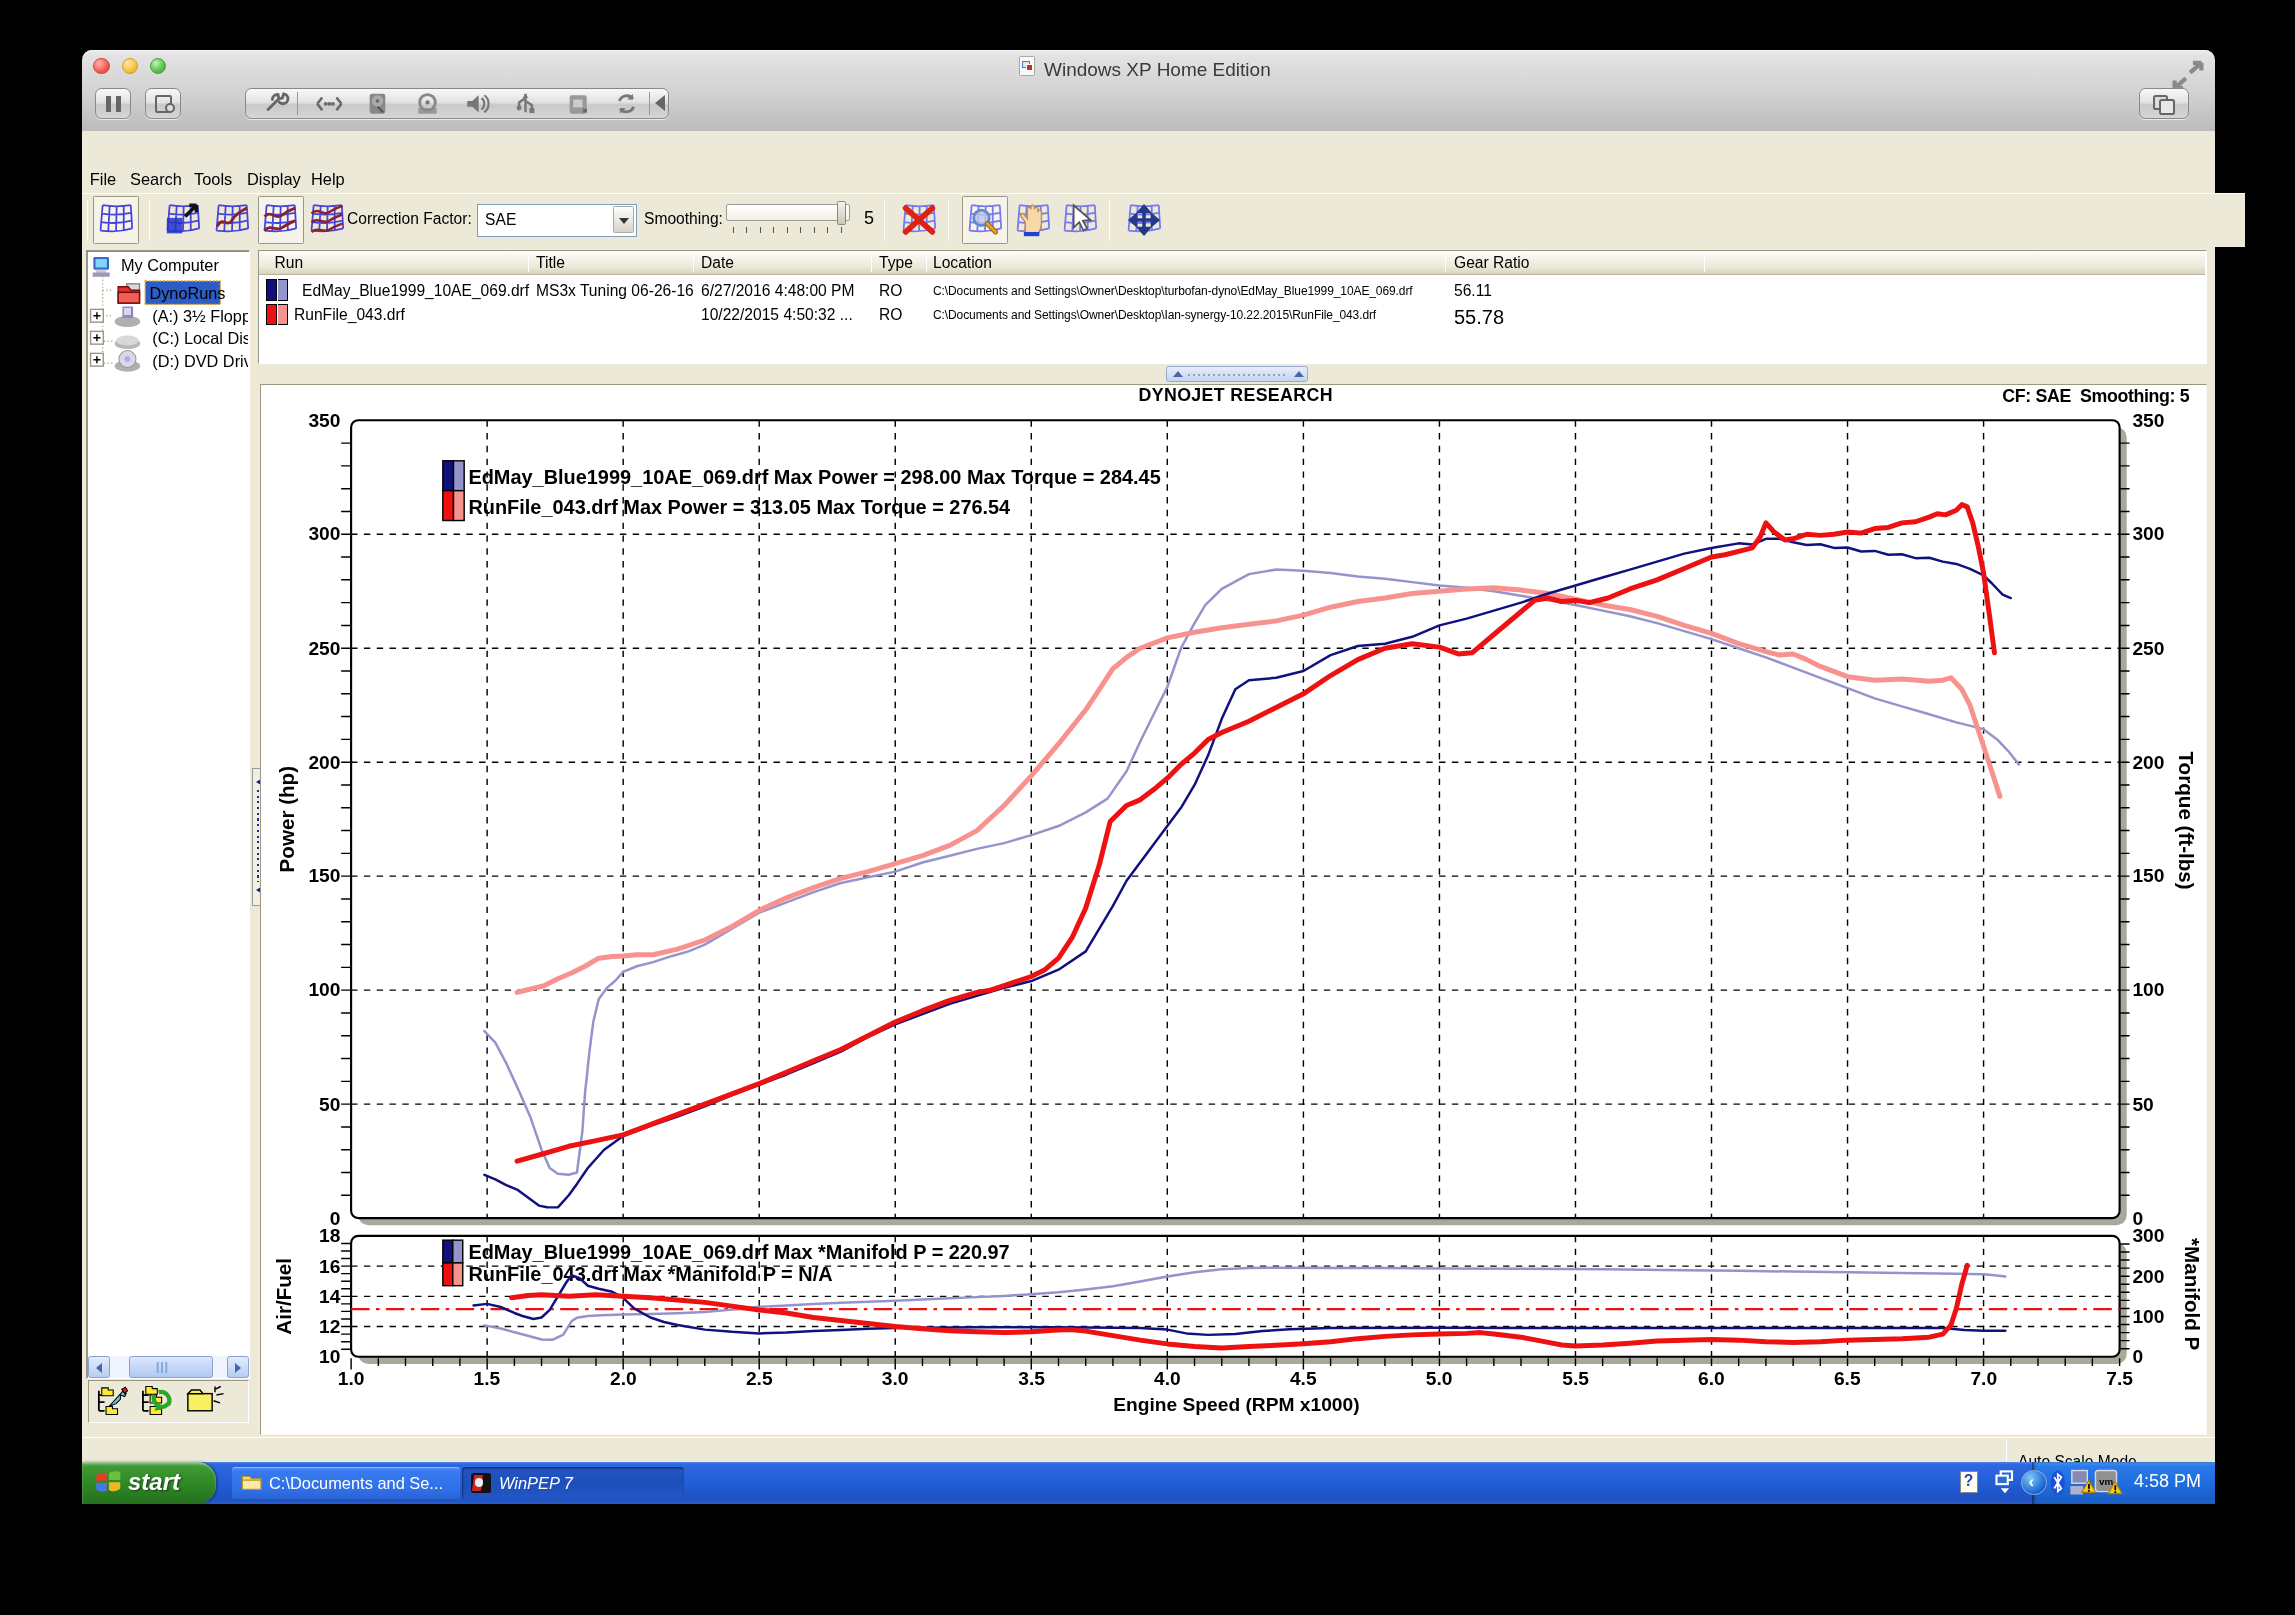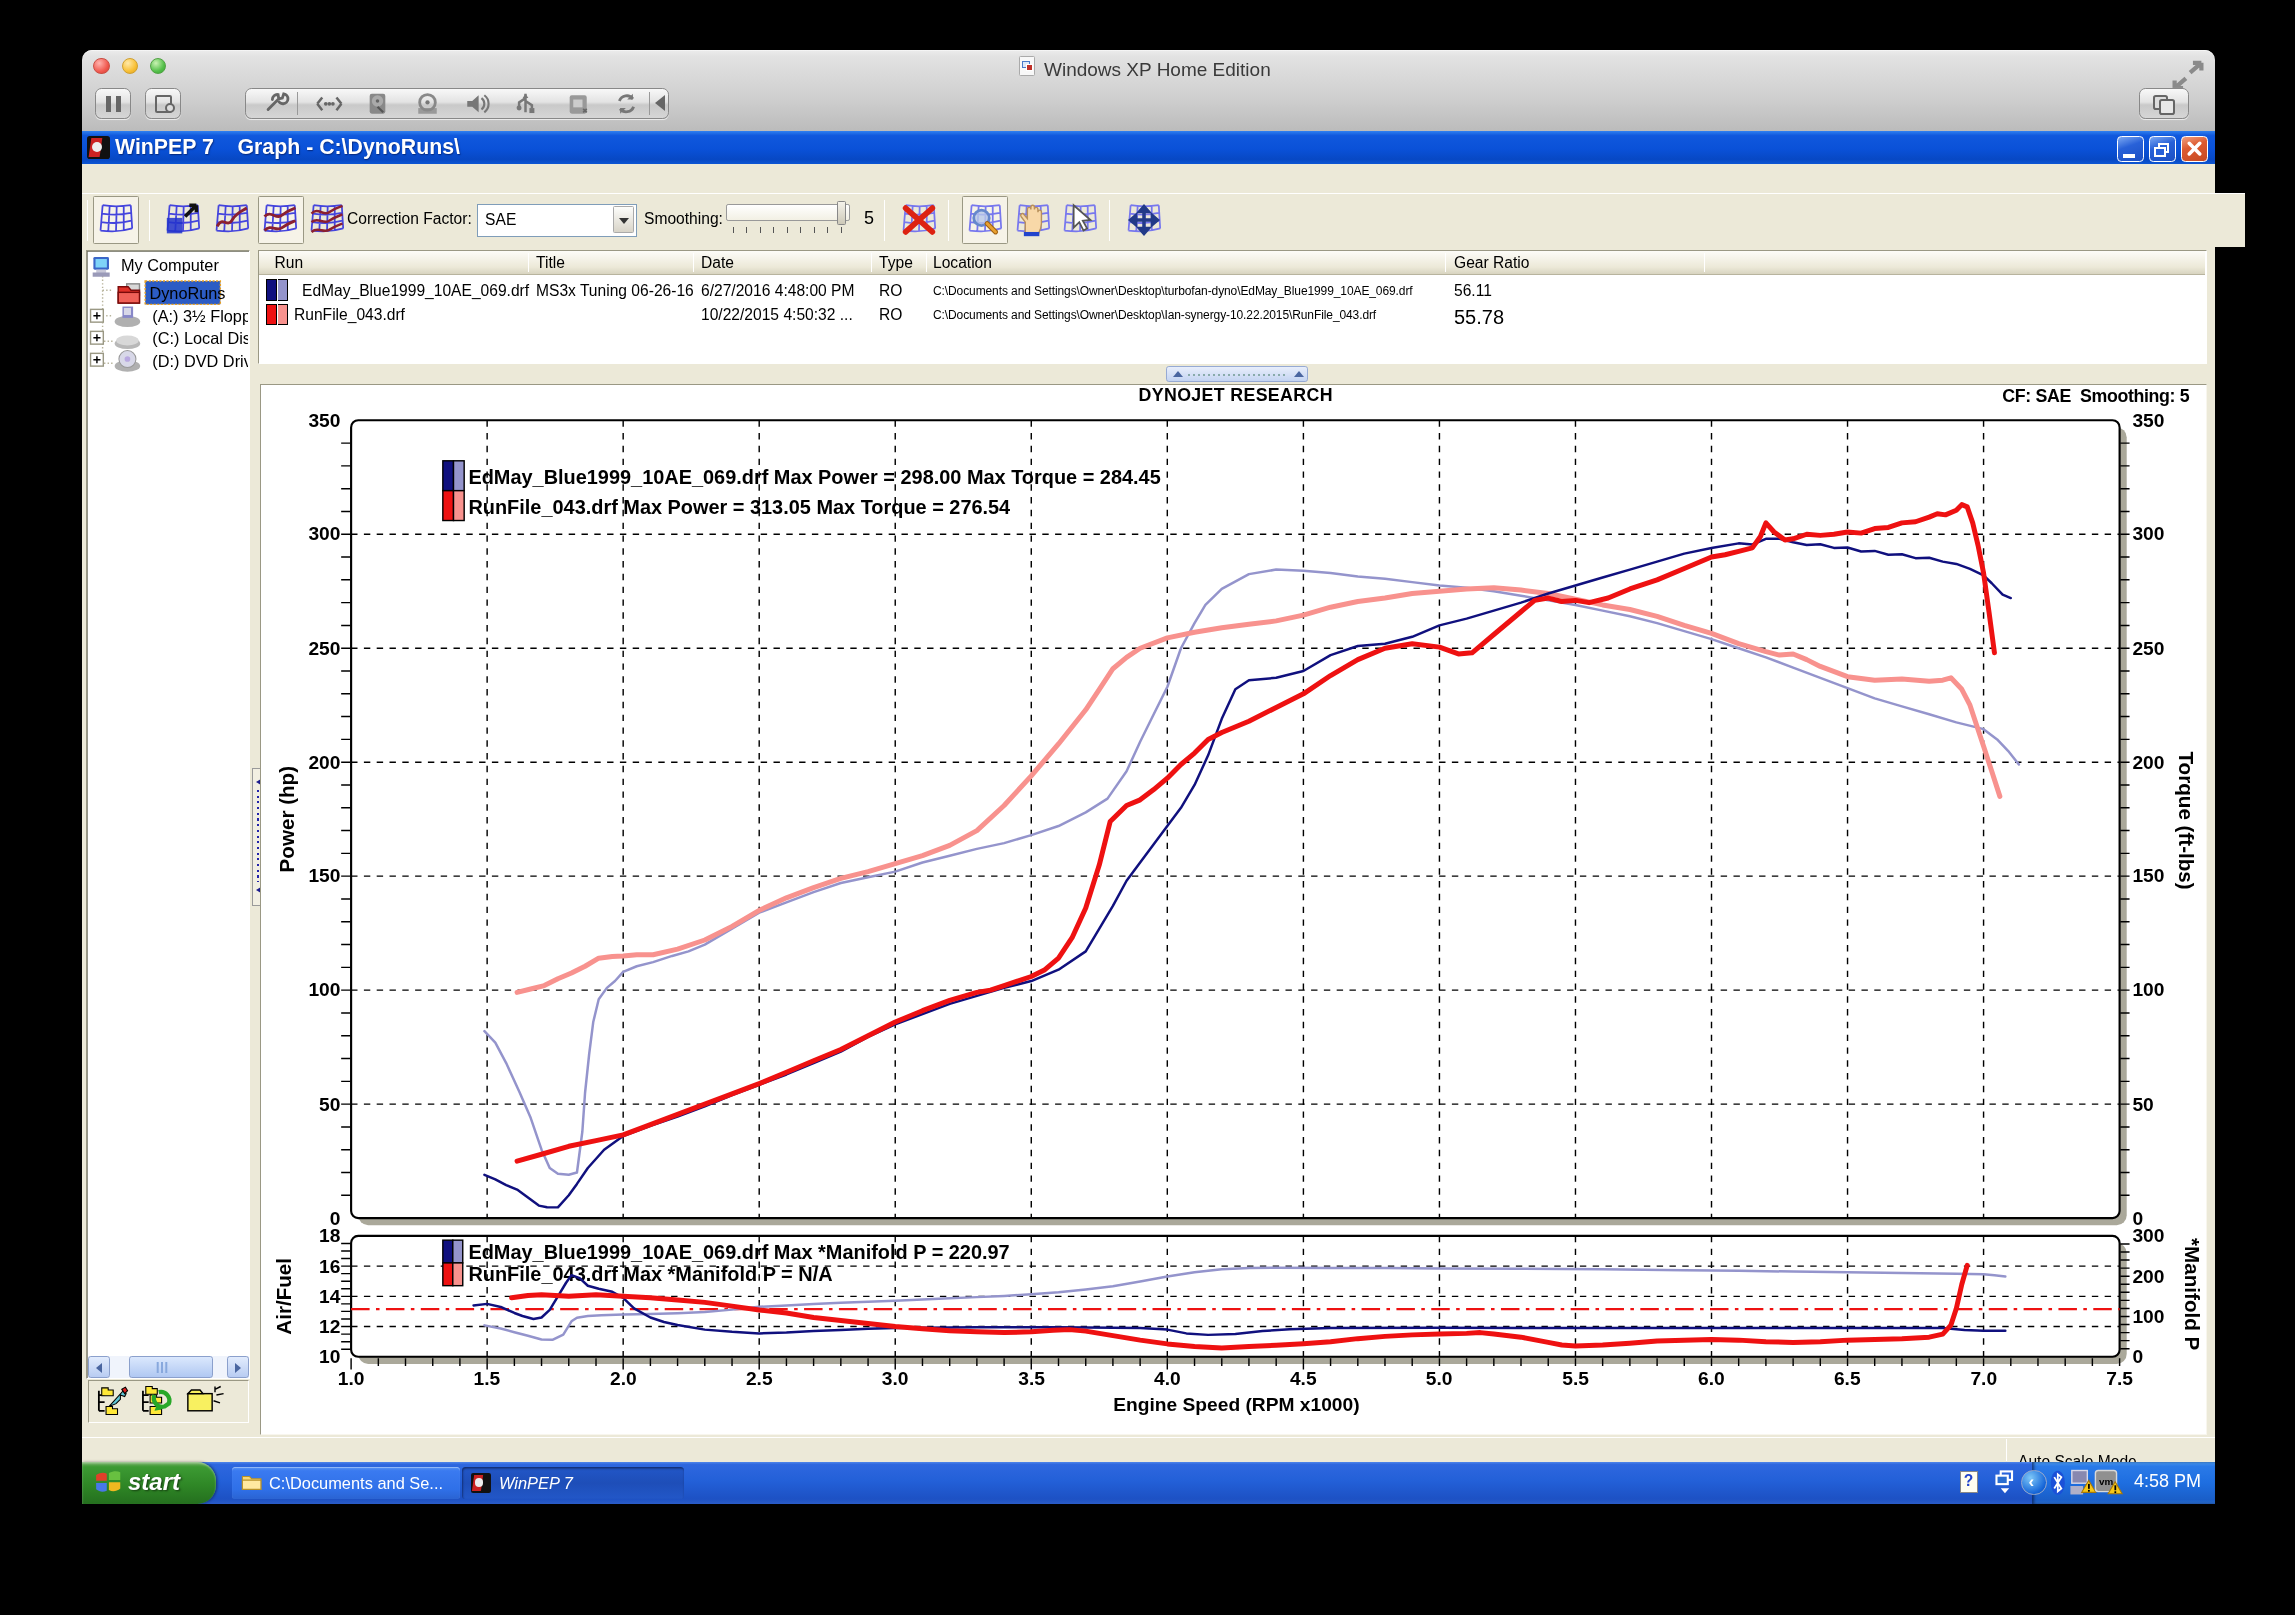--- a/index.html
+++ b/index.html
@@ -109,36 +109,26 @@
       <div class="abs" style="left:573px;top:45px;width:0;height:0;border-top:8.5px solid transparent;border-bottom:8.5px solid transparent;border-right:10px solid #666;"></div>
       <svg class="abs" width="36" height="31" viewBox="0 0 50 44" style="left:2088px;top:10px">
         <path d="M28 18 L44 4 M44 4 h-12 M44 4 v11 M22 26 L6 40 M6 40 h12 M6 40 v-11" stroke="#8a8a8a" stroke-width="6" fill="none"></path>
       </svg>
       <div class="abs macbtn" style="left:2057px;width:50px;">
         <div class="abs" style="left:12.8px;top:5.7px;width:15.6px;height:15.6px;border:2.5px solid #666;border-radius:2.8px;background:#ddd;"></div>
         <div class="abs" style="left:19px;top:10px;width:15.6px;height:15.6px;border:2.5px solid #666;border-radius:2.8px;background:#e8e8e8;"></div>
       </div>
     </div>
     <div class="abs" id="xpscreen">
-      <div class="abs" id="xptitle">
-        <div class="abs" style="left:5px;top:5px;width:23px;height:23px;background:#111;border-radius:2.8px;">
-          <div class="abs" style="left:2.8px;top:2.1px;width:11.4px;height:18.5px;background:#c22;transform:skewX(-8deg);"></div>
-          <div class="abs" style="left:5px;top:5.7px;width:10px;height:10px;background:#eee;border-radius:50%;"></div>
-        </div>
-        <div class="abs" style="left:33px;top:4.3px;font-size:21.3px;font-weight:bold;color:#fff;text-shadow:0.7px 1.4px 1.4px rgba(0,0,40,.5);">WinPEP 7&nbsp;&nbsp;&nbsp;&nbsp;Graph - C:\DynoRuns\</div>
-        <div class="abs xtbtn" style="left:2035px;">
-          <div class="abs" style="left:5px;top:17px;width:12px;height:4.3px;background:#fff;"></div>
-        </div>
-        <div class="abs xtbtn" style="left:2067px;">
-          <div class="abs" style="left:7.8px;top:5.7px;width:11.4px;height:10px;border:2.1px solid #fff;"></div>
-          <div class="abs" style="left:4.3px;top:10px;width:11.4px;height:10px;border:2.1px solid #fff;background:#2861d8;"></div>
-        </div>
-        <div class="abs xtbtn" style="left:2099px;background:linear-gradient(160deg,#f0A080 0%,#dd5a30 40%,#c64a24 100%);"><svg width="25" height="24" viewBox="0 0 35 34">
-            <path d="M10 9 L25 24 M25 9 L10 24" stroke="#fff" stroke-width="5" stroke-linecap="round"></path>
-          </svg></div>
+      <div class="abs" id="menubar">
+        <span style="left:7.8px;">File</span>
+        <span style="left:48px;">Search</span>
+        <span style="left:112px;">Tools</span>
+        <span style="left:165px;">Display</span>
+        <span style="left:229px;">Help</span>
       </div>
       <div class="abs" id="toolbar">
         <div class="abs tsep" style="left:5px;"></div>
         <div class="abs tsep" style="left:67px;"></div>
         <div class="abs" style="left:11.4px;top:2.1px;width:46px;height:48px;background:#f6f3e8;border:0.7px solid #9a9884;border-radius:1.4px;"></div>
         <svg class="abs" width="38" height="38" viewBox="0 0 54 54" style="left:15px;top:7.1px">
           <path d="M8 6 C20 8 34 8 48 6 M7 18 C20 20 34 20 48 17 M6 30 C20 32 34 32 49 28 M5 42 C20 44 34 44 50 39 M8 6 L5 42 M18 7 L16 43 M28 7.5 L27 43.5 M38 7 L38 43 M48 6 L50 39" stroke="#4444dd" stroke-width="2.5" fill="none"></path>
         </svg>
         <svg class="abs" width="38" height="38" viewBox="0 0 54 54" style="left:82px;top:7.1px">
           <path d="M8 6 C20 8 34 8 48 6 M7 18 C20 20 34 20 48 17 M6 30 C20 32 34 32 49 28 M5 42 C20 44 34 44 50 39 M8 6 L5 42 M18 7 L16 43 M28 7.5 L27 43.5 M38 7 L38 43 M48 6 L50 39" stroke="#4444dd" stroke-width="2.5" fill="none"></path>

